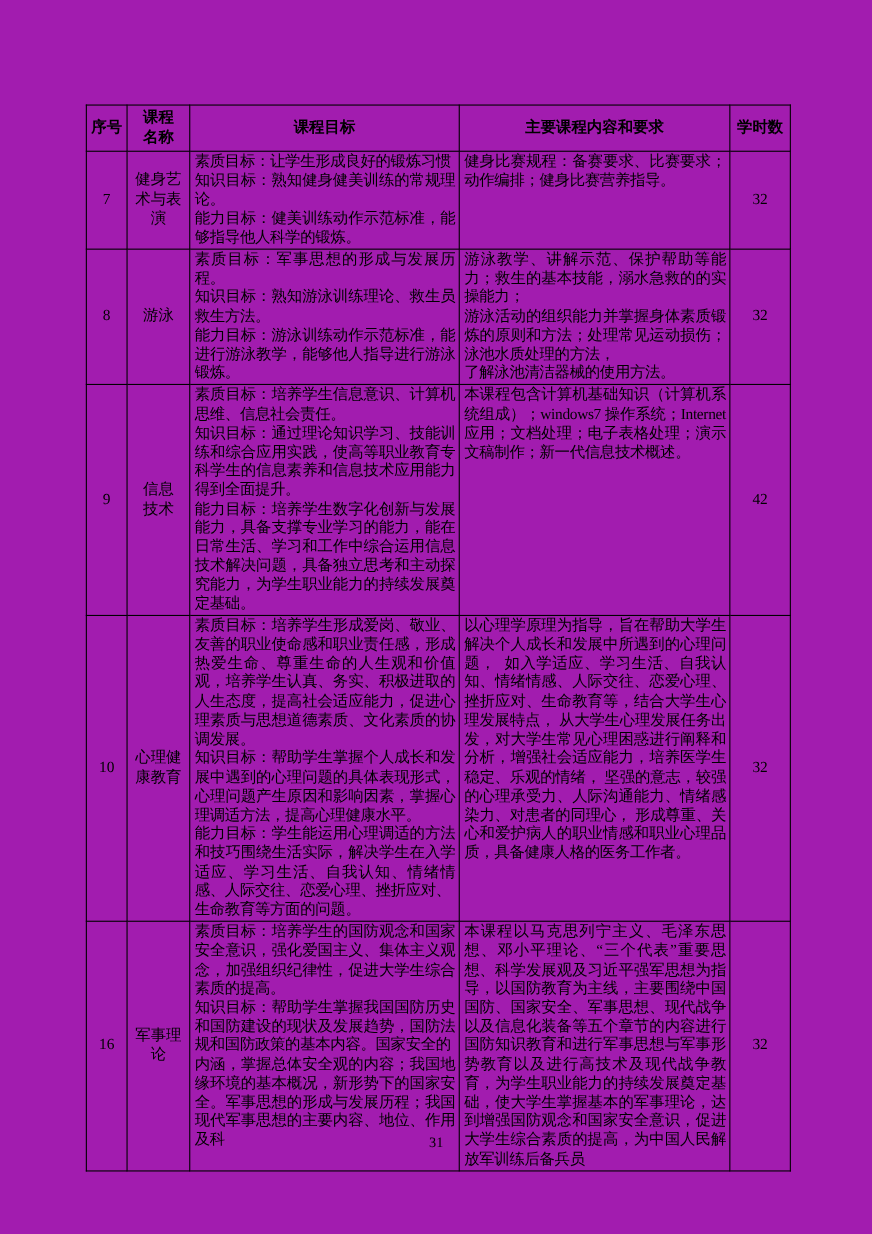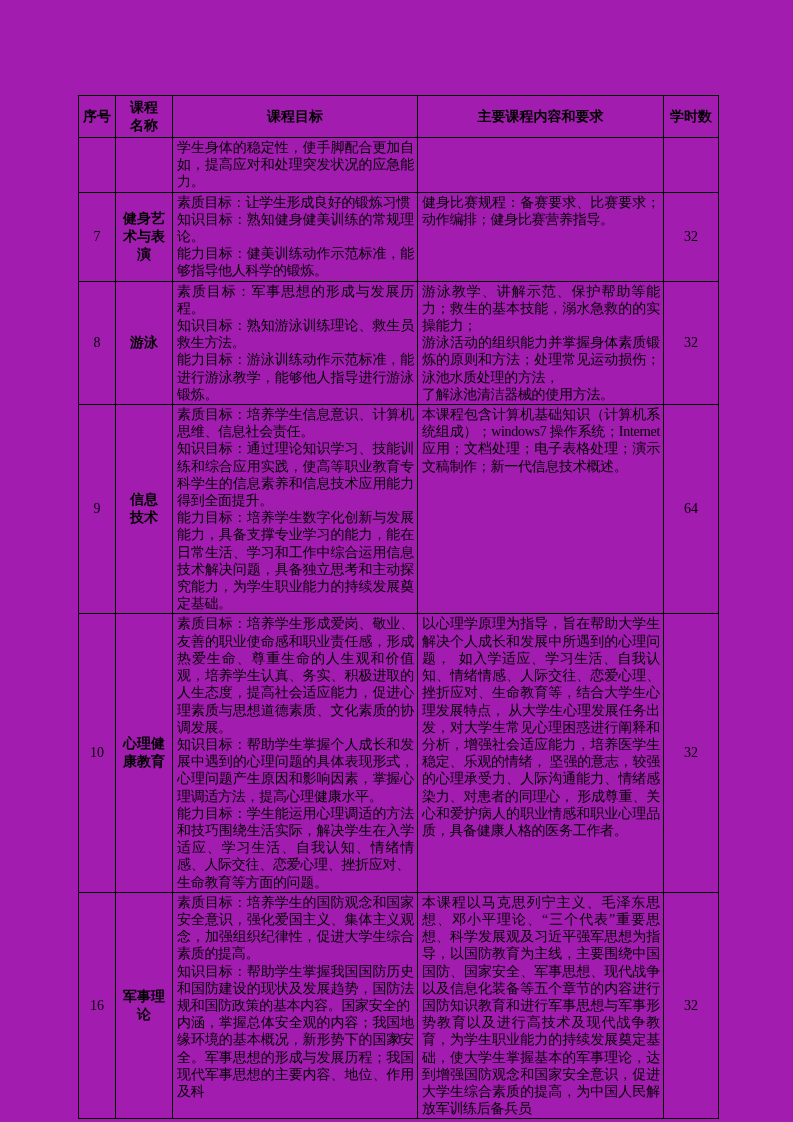--- a/index.html
+++ b/index.html
@@ -40,21 +40,20 @@
     text-align: center;
     vertical-align: middle;
     padding: 1px 2px;
   }
   td.c-name {
     text-align: center;
     vertical-align: middle;
     white-space: pre-line;
     line-height: 18px;
     padding: 1px 2px;
-    font-weight: bold;
   }
   td.c-obj, td.c-cont {
     text-align: justify;
     vertical-align: top;
     white-space: pre-wrap;
     line-height: 17.2px;
     letter-spacing: -0.3px;
     padding: 1px 3px 1px 4px;
   }
   tr.h-head { height: 42px; }
@@ -89,27 +88,20 @@
       <tr class="h-head">
         <th>序号</th>
         <th>课程
 名称</th>
         <th>课程目标</th>
         <th>主要课程内容和要求</th>
         <th>学时数</th>
       </tr>
     </thead>
     <tbody>
-      <tr class="h-0">
-        <td class="c-no"></td>
-        <td class="c-name"></td>
-        <td class="c-obj">学生身体的稳定性，使手脚配合更加自如，提高应对和处理突发状况的应急能力。</td>
-        <td class="c-cont"></td>
-        <td class="c-hours"></td>
-      </tr>
       <tr class="h-1">
         <td class="c-no">7</td>
         <td class="c-name">健身艺
 术与表
 演</td>
         <td class="c-obj">素质目标：让学生形成良好的锻炼习惯
 知识目标：熟知健身健美训练的常规理论。
 能力目标：健美训练动作示范标准，能够指导他人科学的锻炼。</td>
         <td class="c-cont">健身比赛规程：备赛要求、比赛要求；动作编排；健身比赛营养指导。</td>
         <td class="c-hours">32</td>
@@ -126,21 +118,21 @@
         <td class="c-hours">32</td>
       </tr>
       <tr class="h-3">
         <td class="c-no">9</td>
         <td class="c-name">信息
 技术</td>
         <td class="c-obj">素质目标：培养学生信息意识、计算机思维、信息社会责任。
 知识目标：通过理论知识学习、技能训练和综合应用实践，使高等职业教育专科学生的信息素养和信息技术应用能力得到全面提升。
 能力目标：培养学生数字化创新与发展能力，具备支撑专业学习的能力，能在日常生活、学习和工作中综合运用信息技术解决问题，具备独立思考和主动探究能力，为学生职业能力的持续发展奠定基础。</td>
         <td class="c-cont">本课程包含计算机基础知识（计算机系统组成）；windows7 操作系统；Internet 应用；文档处理；电子表格处理；演示文稿制作；新一代信息技术概述。</td>
-        <td class="c-hours">64</td>
+        <td class="c-hours">42</td>
       </tr>
       <tr class="h-4">
         <td class="c-no">10</td>
         <td class="c-name">心理健
 康教育</td>
         <td class="c-obj">素质目标：培养学生形成爱岗、敬业、友善的职业使命感和职业责任感，形成热爱生命、尊重生命的人生观和价值观，培养学生认真、务实、积极进取的人生态度，提高社会适应能力，促进心理素质与思想道德素质、文化素质的协调发展。
 知识目标：帮助学生掌握个人成长和发展中遇到的心理问题的具体表现形式， 心理问题产生原因和影响因素，掌握心理调适方法，提高心理健康水平。
 能力目标：学生能运用心理调适的方法和技巧围绕生活实际，解决学生在入学适应、学习生活、自我认知、情绪情感、人际交往、恋爱心理、挫折应对、
 生命教育等方面的问题。</td>
         <td class="c-cont">以心理学原理为指导，旨在帮助大学生解决个人成长和发展中所遇到的心理问题，  如入学适应、学习生活、自我认知、情绪情感、人际交往、恋爱心理、挫折应对、生命教育等，结合大学生心理发展特点， 从大学生心理发展任务出发，对大学生常见心理困惑进行阐释和分析，增强社会适应能力，培养医学生稳定、乐观的情绪， 坚强的意志，较强的心理承受力、人际沟通能力、情绪感染力、对患者的同理心， 形成尊重、关心和爱护病人的职业情感和职业心理品质，具备健康人格的医务工作者。</td>

